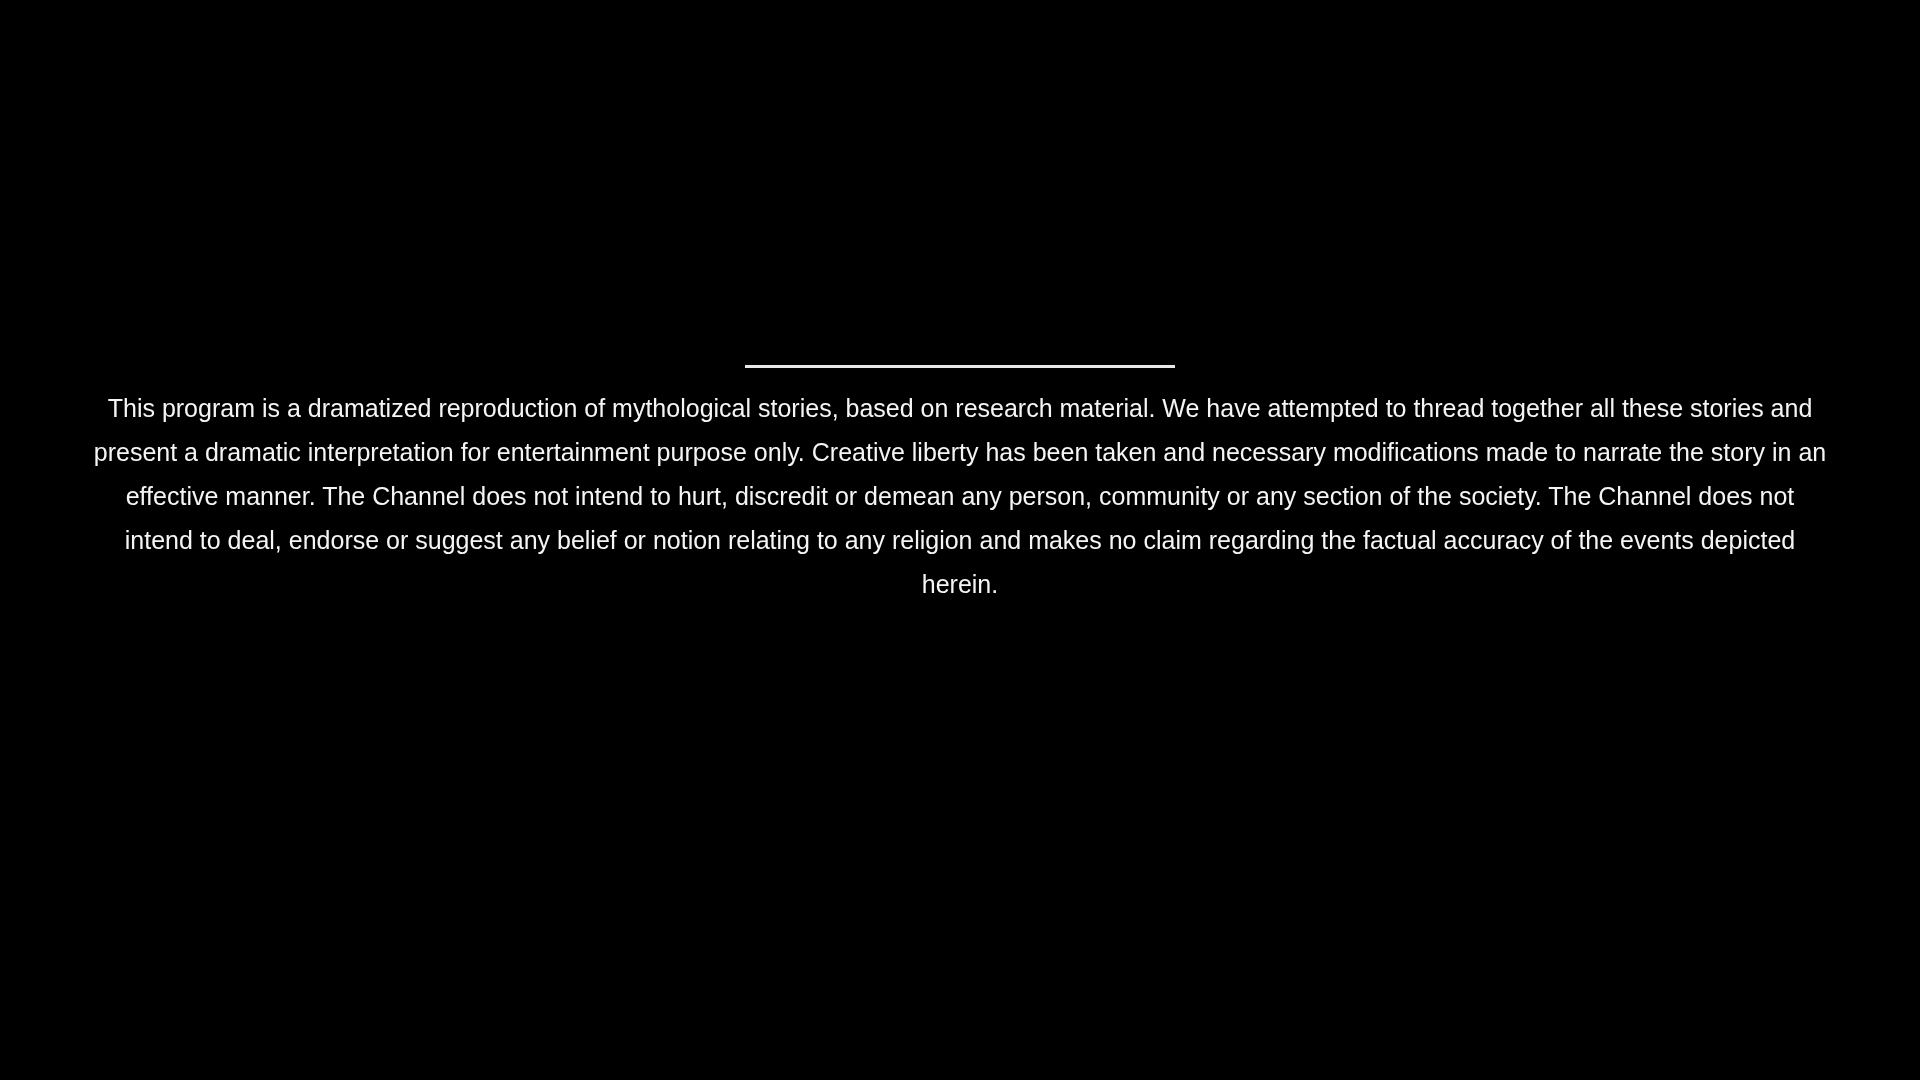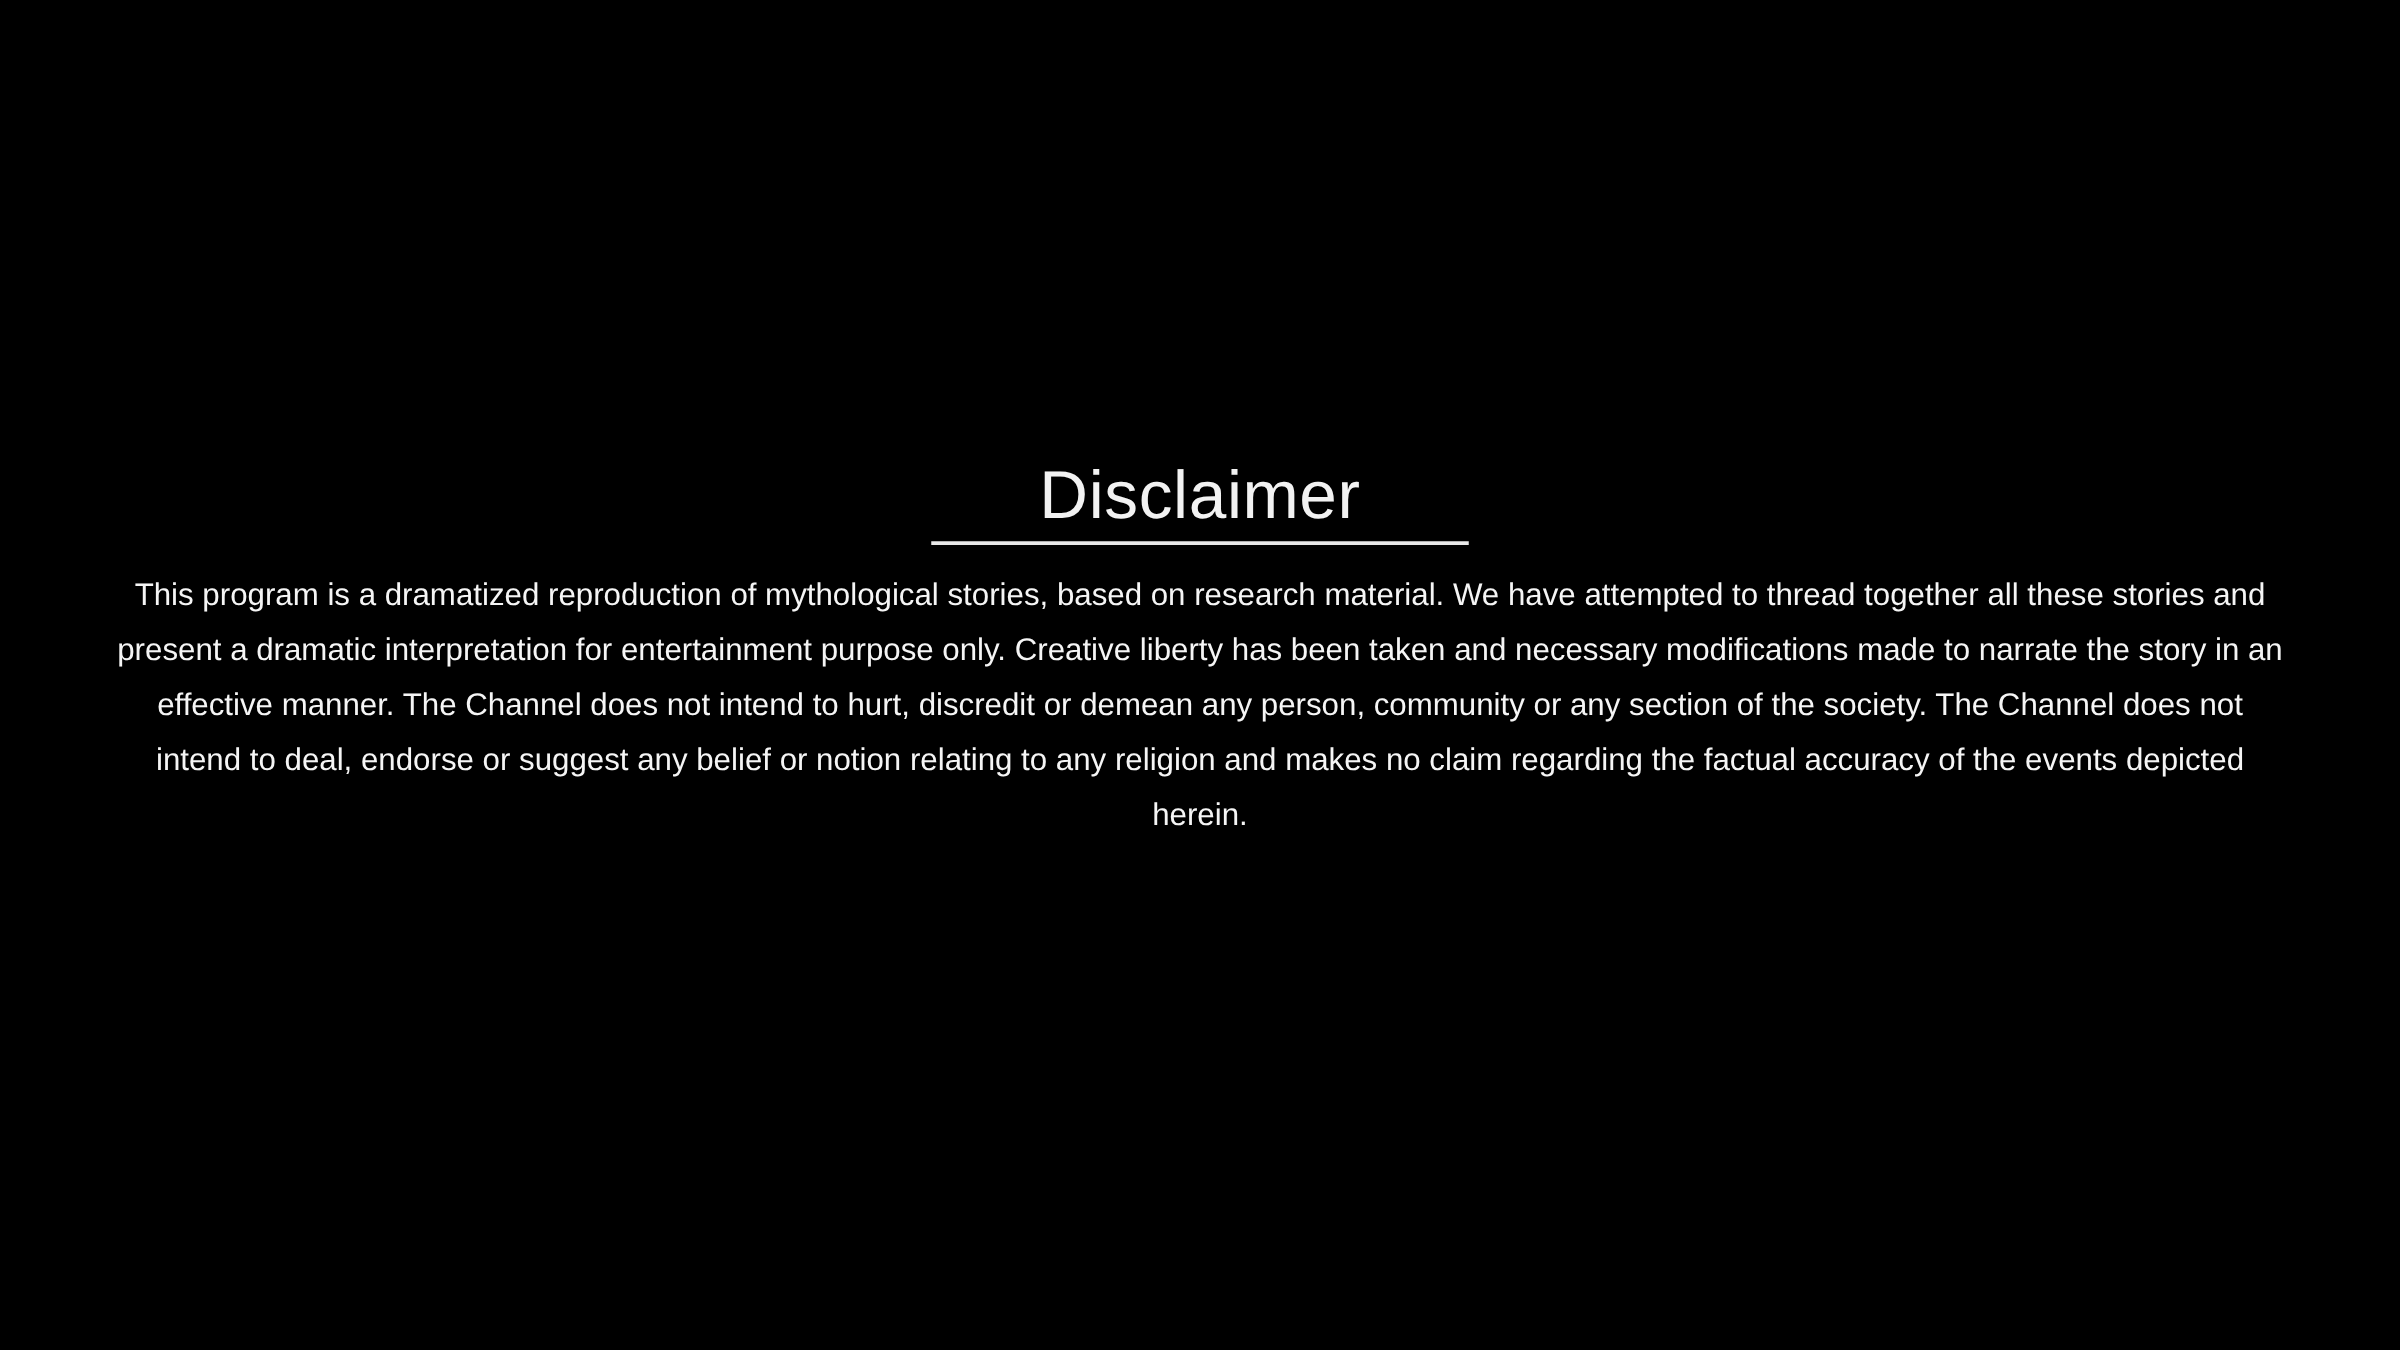--- a/index.html
+++ b/index.html
@@ -51,17 +51,16 @@
     margin: 0 auto;
     width: 1740px;
     hyphens: auto;
   }
 </style>
 </head>
 <body>
 
 <div class="screen">
   <div class="disclaimer-block">
-    <h1 class="disclaimer-title">Disclaimer</h1>
     <div class="title-underline"></div>
     <p class="disclaimer-body">This program is a dramatized reproduction of mythological stories, based on research material. We have attempted to thread together all these stories and present a dramatic interpretation for entertainment purpose only. Creative liberty has been taken and necessary modifications made to narrate the story in an effective manner. The Channel does not intend to hurt, discredit or demean any person, community or any section of the society. The Channel does not intend to deal, endorse or suggest any belief or notion relating to any religion and makes no claim regarding the factual accuracy of the events depicted herein.</p>
   </div>
 </div>
 
 </body></html>

